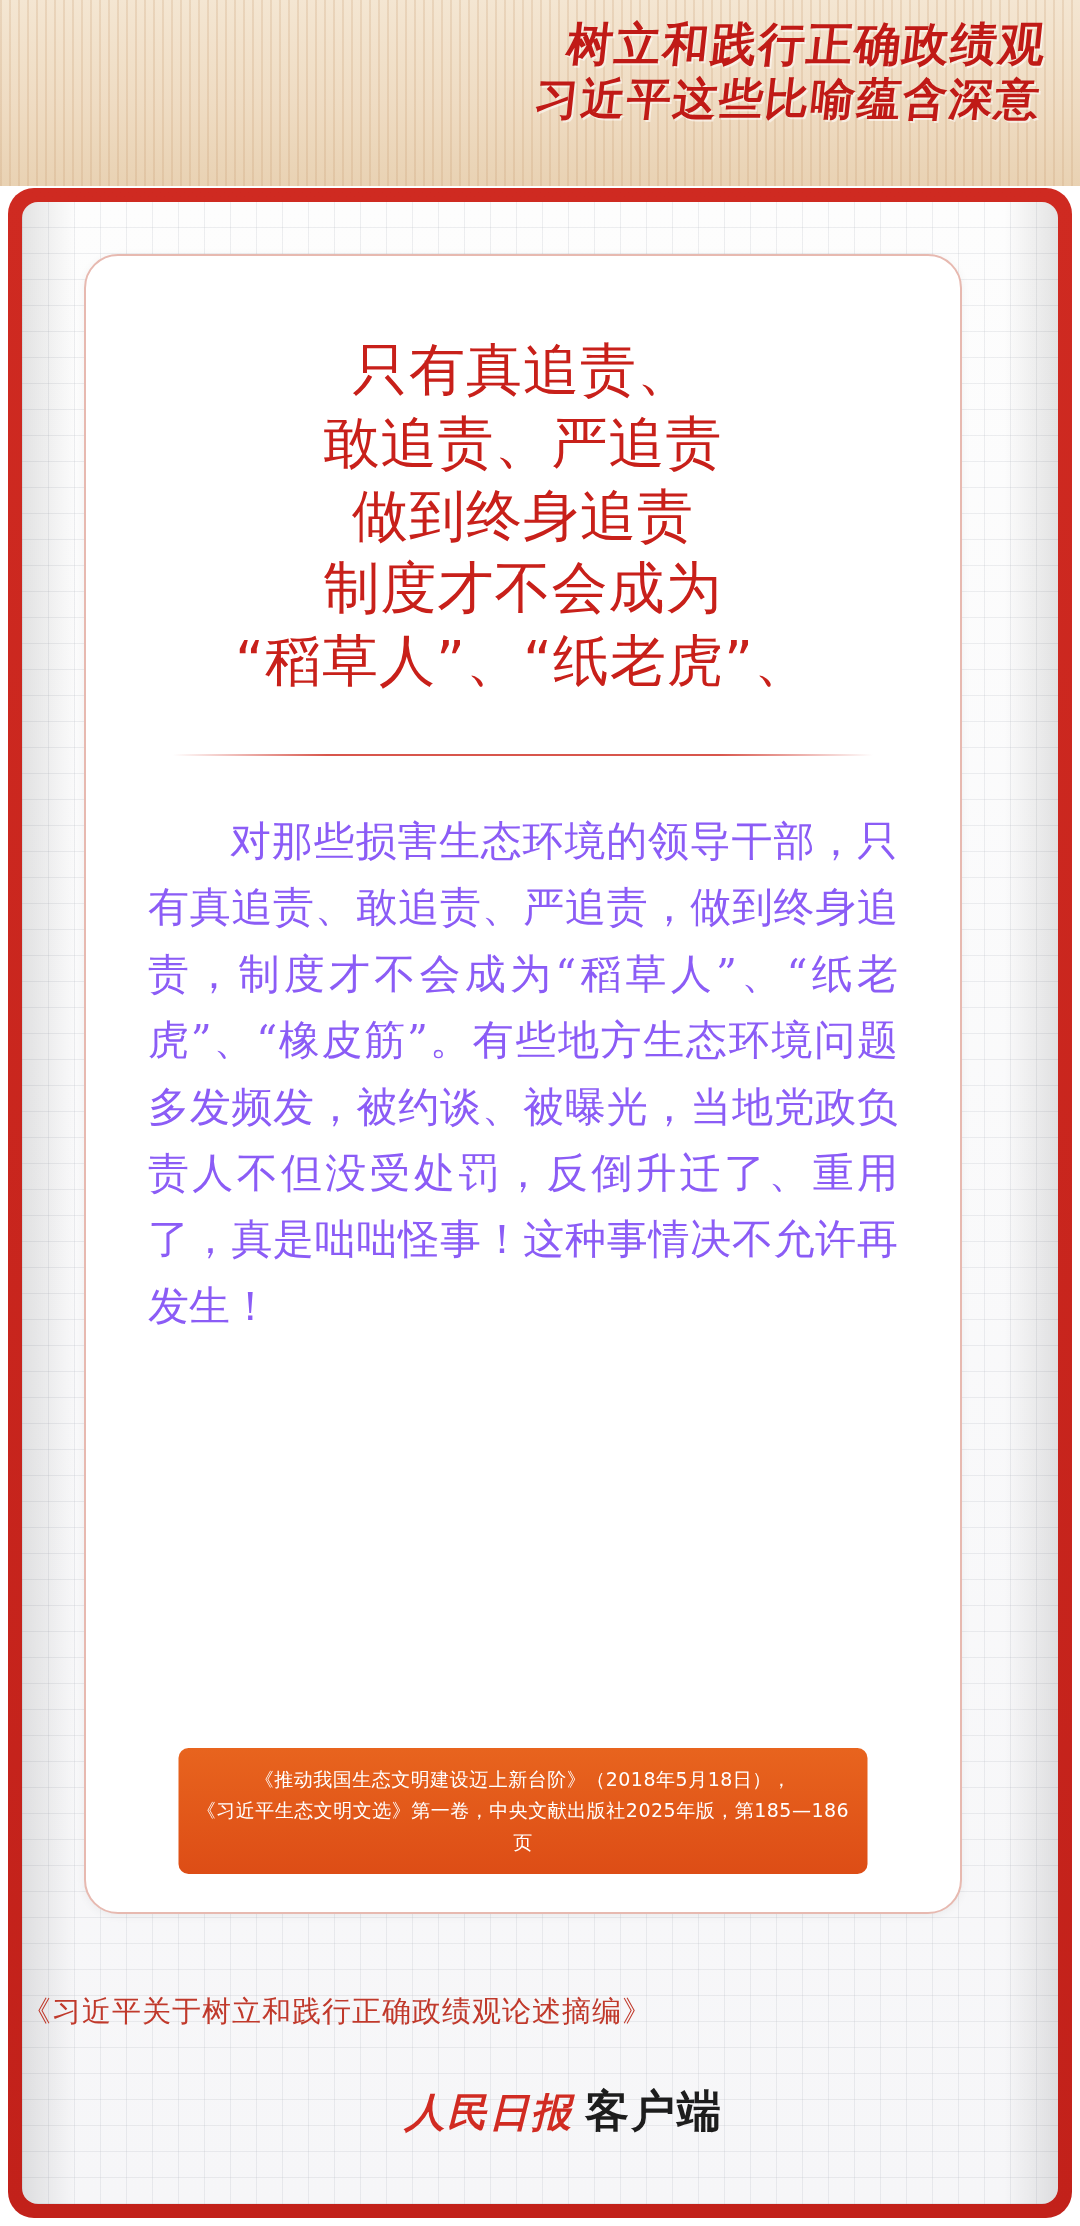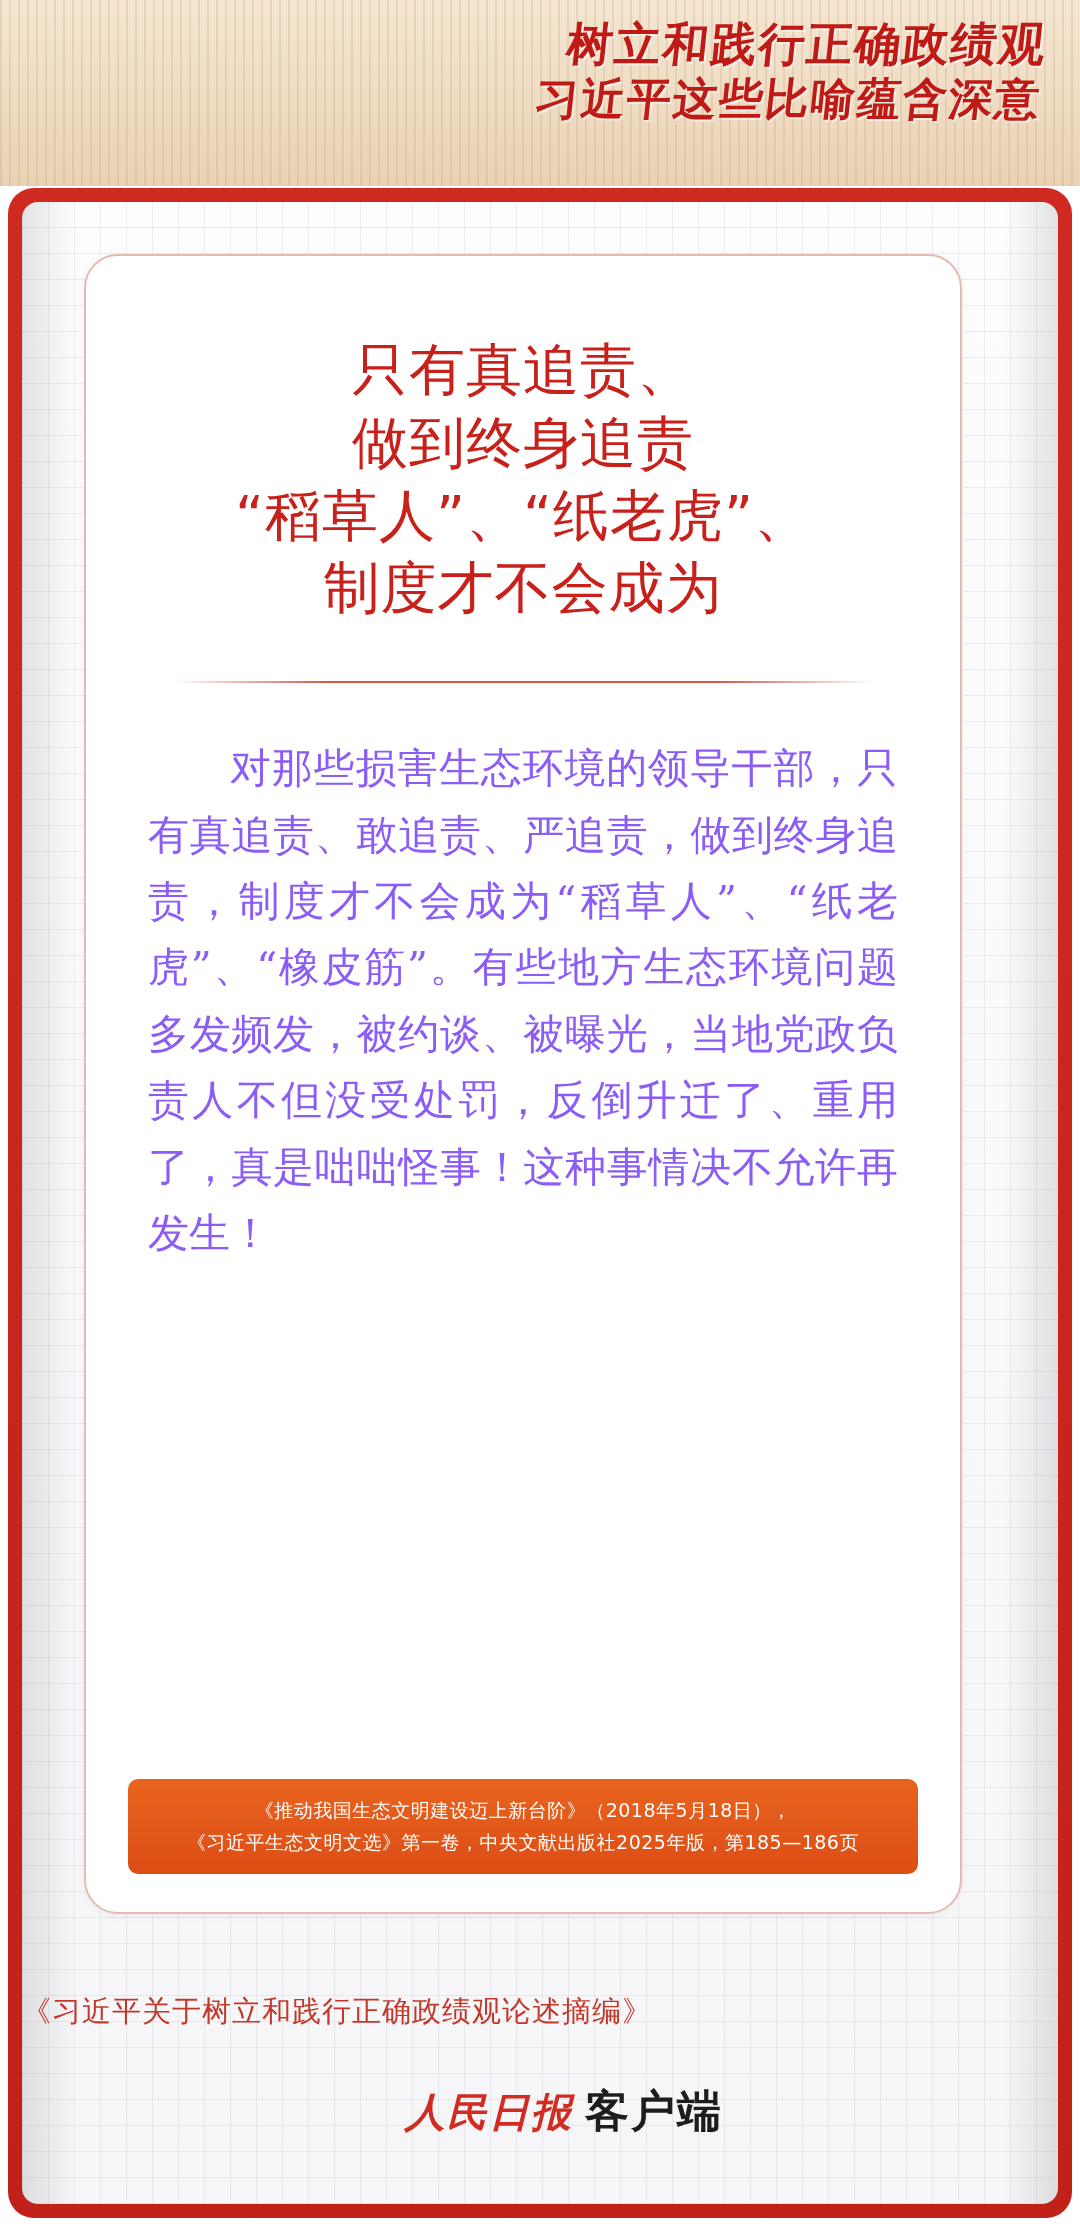--- a/index.html
+++ b/index.html
@@ -132,21 +132,21 @@
     text-align: justify;
     text-indent: 82px;
   }
 
   
   .source {
     position: absolute;
     left: 50%;
     transform: translateX(-50%);
     bottom: 38px;
-    width: 790px;
+    width: 689px;
     background: linear-gradient(180deg,#e8641e 0%, #dd4d16 100%);
     border-radius: 10px;
     padding: 16px 16px;
     box-sizing: border-box;
     color: #ffffff;
     text-align: center;
     font-family: "DejaVu Sans", sans-serif;
     font-size: 19px;
     line-height: 1.65;
     letter-spacing: 0.5px;
@@ -200,23 +200,24 @@
   </div>
 </div>
 
 <div class="red-frame">
   <div class="paper">
 
     <div class="card">
 
       <div class="headline">
         <div>只有真追责、</div>
+        <div>敢追责、严追责</div>
         <div>做到终身追责</div>
+        <div>制度才不会成为</div>
         <div>“稻草人”、“纸老虎”、</div>
-        <div>制度才不会成为</div>
       </div>
 
       <div class="divider"></div>
 
       <div class="body-text">对那些损害生态环境的领导干部，只有真追责、敢追责、严追责，做到终身追责，制度才不会成为“稻草人”、“纸老虎”、“橡皮筋”。有些地方生态环境问题多发频发，被约谈、被曝光，当地党政负责人不但没受处罚，反倒升迁了、重用了，真是咄咄怪事！这种事情决不允许再发生！</div>
 
       <div class="source">
         <div>《推动我国生态文明建设迈上新台阶》（2018年5月18日），</div>
         <div>《习近平生态文明文选》第一卷，中央文献出版社2025年版，第185—186页</div>
       </div>

